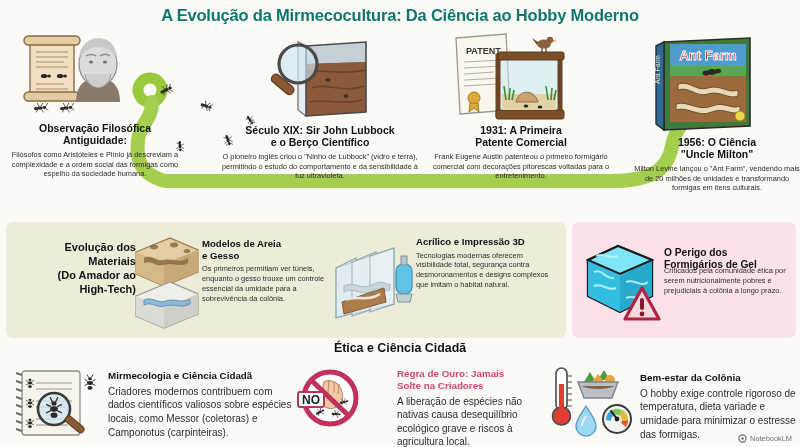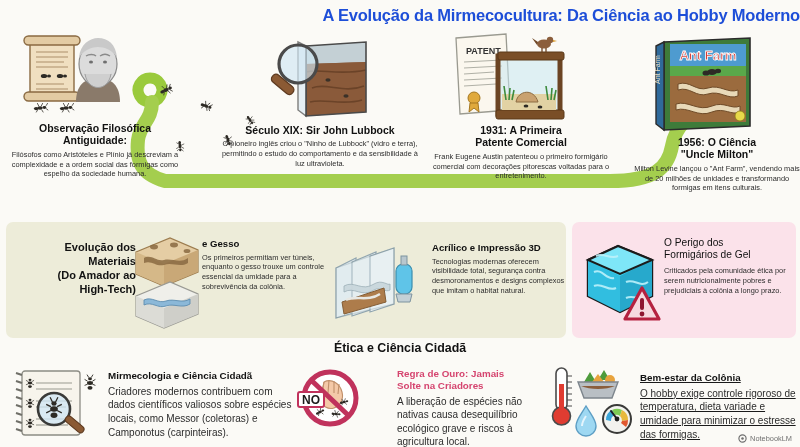--- a/index.html
+++ b/index.html
@@ -9,25 +9,25 @@
     background: #FBFAF6;
     position: relative;
     overflow: hidden;
     color: #1a1a1a;
   }
 
   
   .infographic-title {
     position: absolute;
     top: 6px; left: 0; right: 0;
-    text-align: right;
+    text-align: center;
     font-size: 16.5px;
     font-weight: bold;
     letter-spacing: -0.2px;
-    color: #1d4ed8;
+    color: #0f766e;
   }
 
   
   .timeline-section {
     position: absolute;
     top: 28px; left: 0; width: 800px; height: 190px;
   }
   .timeline-path { position: absolute; top: 0; left: 0; }
 
   .tl-node { position: absolute; text-align: center; }
@@ -60,22 +60,22 @@
   .mat-p { font-size: 7.4px; line-height: 1.34; color: #2c2c2c; }
 
   
   .gel-box {
     position: absolute;
     top: 222px; left: 572px; width: 224px; height: 116px;
     background: #FBE2EA;
     border-radius: 7px;
   }
   .gel-h {
-    position: absolute; top: 15px; left: 92px; width: 126px;
-    font-size: 10.2px; font-weight: normal; line-height: 1.2; color: #111;
+    position: absolute; top: 25px; left: 92px; width: 126px;
+    font-size: 10.2px; font-weight: bold; line-height: 1.2; color: #111;
   }
   .gel-p {
     position: absolute; top: 44px; left: 92px; width: 126px;
     font-size: 7.4px; line-height: 1.34; color: #2c2c2c;
   }
 
   
   .ethics-title {
     position: absolute; top: 341px; left: 0; right: 0;
     text-align: center;
@@ -225,20 +225,21 @@
       <g>
         <circle cx="36" cy="36" r="19" fill="#CFE6F2" opacity=".65"></circle>
         <circle cx="36" cy="36" r="19" fill="none" stroke="#4a4a4a" stroke-width="3.2"></circle>
         <rect x="8" y="52" width="26" height="9" rx="4" transform="rotate(40 21 56)" fill="#8B5A34" stroke="#5d3a20" stroke-width="1.3"></rect>
       </g>
     </svg>
   </div>
   <div class="tl-node" style="top:96px; left:222px;">
     <div class="tl-heading" style="width:196px;">
       <div>Século XIX: Sir John Lubbock</div>
+      <div>e o Berço Científico</div>
     </div>
     <div class="tl-body" style="width:196px;">O pioneiro inglês criou o "Ninho de Lubbock" (vidro e terra), permitindo o estudo do comportamento e da sensibilidade à luz ultravioleta.</div>
   </div>
 
   <div class="tl-art" style="top:0px; left:448px;">
     <svg width="128" height="98" viewBox="0 0 128 98">
 
       <g>
         <path d="M8 10 L58 6 L62 82 L12 86 Z" fill="#FBF7EE" stroke="#9a9a90" stroke-width="1.3"></path>
         <text x="18" y="26" font-family="Liberation Sans, sans-serif" font-size="9" fill="#333" font-weight="bold">PATENT</text>
@@ -346,20 +347,21 @@
         <path d="M34 78 L68 64 L68 84 L34 98 Z" fill="#CFCFC9"></path>
         <g fill="#8BB8D8" stroke="#5d8db0" stroke-width="0.9">
           <path d="M14 70 C22 66 28 74 36 71 C44 68 52 74 60 69 L60 74 C52 79 44 73 36 76 C28 79 22 71 14 75 Z"></path>
         </g>
       </g>
     </svg>
   </div>
 
   <div class="mat-col" style="top:16px; left:196px; width:128px;">
     <div class="mat-h">
+      <div>Modelos de Areia</div>
       <div>e Gesso</div>
     </div>
     <div class="mat-p">Os primeiros permitiam ver túneis, enquanto o gesso trouxe um controle essencial da umidade para a sobrevivência da colônia.</div>
   </div>
 
   <div class="mat-col" style="top:18px; left:324px;">
     <svg width="88" height="84" viewBox="0 0 88 84">
       <g opacity=".92">
         <path d="M6 28 L26 18 L26 72 L6 78 Z" fill="#E3EEF2" stroke="#8aa0ac" stroke-width="1.2"></path>
         <path d="M22 22 L46 12 L46 68 L22 76 Z" fill="#EAF3F6" stroke="#8aa0ac" stroke-width="1.2"></path>
@@ -372,21 +374,21 @@
         <path d="M16 60 C26 55 38 62 50 54" fill="none" stroke="#E8E8E4" stroke-width="2.5"></path>
       </g>
       <g>
         <rect x="66" y="24" width="16" height="30" rx="7" fill="#5FC4E8" stroke="#3b8eae" stroke-width="1.2"></rect>
         <rect x="71" y="16" width="6" height="9" fill="#B9C7CE" stroke="#7d939f" stroke-width="1"></rect>
         <path d="M66 54 L82 54 L80 62 L68 62 Z" fill="#C3D0D6" stroke="#7d939f" stroke-width="1"></path>
       </g>
     </svg>
   </div>
 
-  <div class="mat-col" style="top:20px; left:410px; width:142px;margin-left:16px;">
+  <div class="mat-col" style="top:14px; left:410px; width:142px;">
     <div class="mat-h">
       <div>Acrílico e Impressão 3D</div>
     </div>
     <div class="mat-p">Tecnologias modernas oferecem visibilidade total, segurança contra desmoronamentos e designs complexos que imitam o habitat natural.</div>
   </div>
 </div>
 
 <div class="gel-box">
   <div style="position:absolute; top:14px; left:6px;">
     <svg width="86" height="90" viewBox="0 0 86 90">
@@ -515,21 +517,21 @@
     <div style="flex:1 1 auto; padding-top:2px;margin-left:23px;">
       <div class="eth-h accent">
         <div>Regra de Ouro: Jamais</div>
         <div>Solte na Criadores</div>
       </div>
       <div class="eth-p">A liberação de espécies não nativas causa desequilíbrio ecológico grave e riscos à agricultura local.</div>
     </div>
   </div>
 </div>
 
-<div class="eth-col" style="left:548px; width:250px;text-decoration:underline;">
+<div class="eth-col" style="left:548px; width:250px;">
   <div style="display:flex; gap:6px; align-items:flex-start;">
     <div style="flex:0 0 auto;">
       <svg width="86" height="70" viewBox="0 0 86 70">
 
         <g>
           <rect x="8" y="2" width="11" height="42" rx="5.5" fill="#FFFFFF" stroke="#4a4a4a" stroke-width="1.6"></rect>
           <circle cx="13.5" cy="50" r="9" fill="#E03C31" stroke="#4a4a4a" stroke-width="1.6"></circle>
           <rect x="11" y="18" width="5" height="28" fill="#E03C31"></rect>
           <g stroke="#4a4a4a" stroke-width="1">
               <line x1="19" y1="10" x2="24" y2="10"></line>

